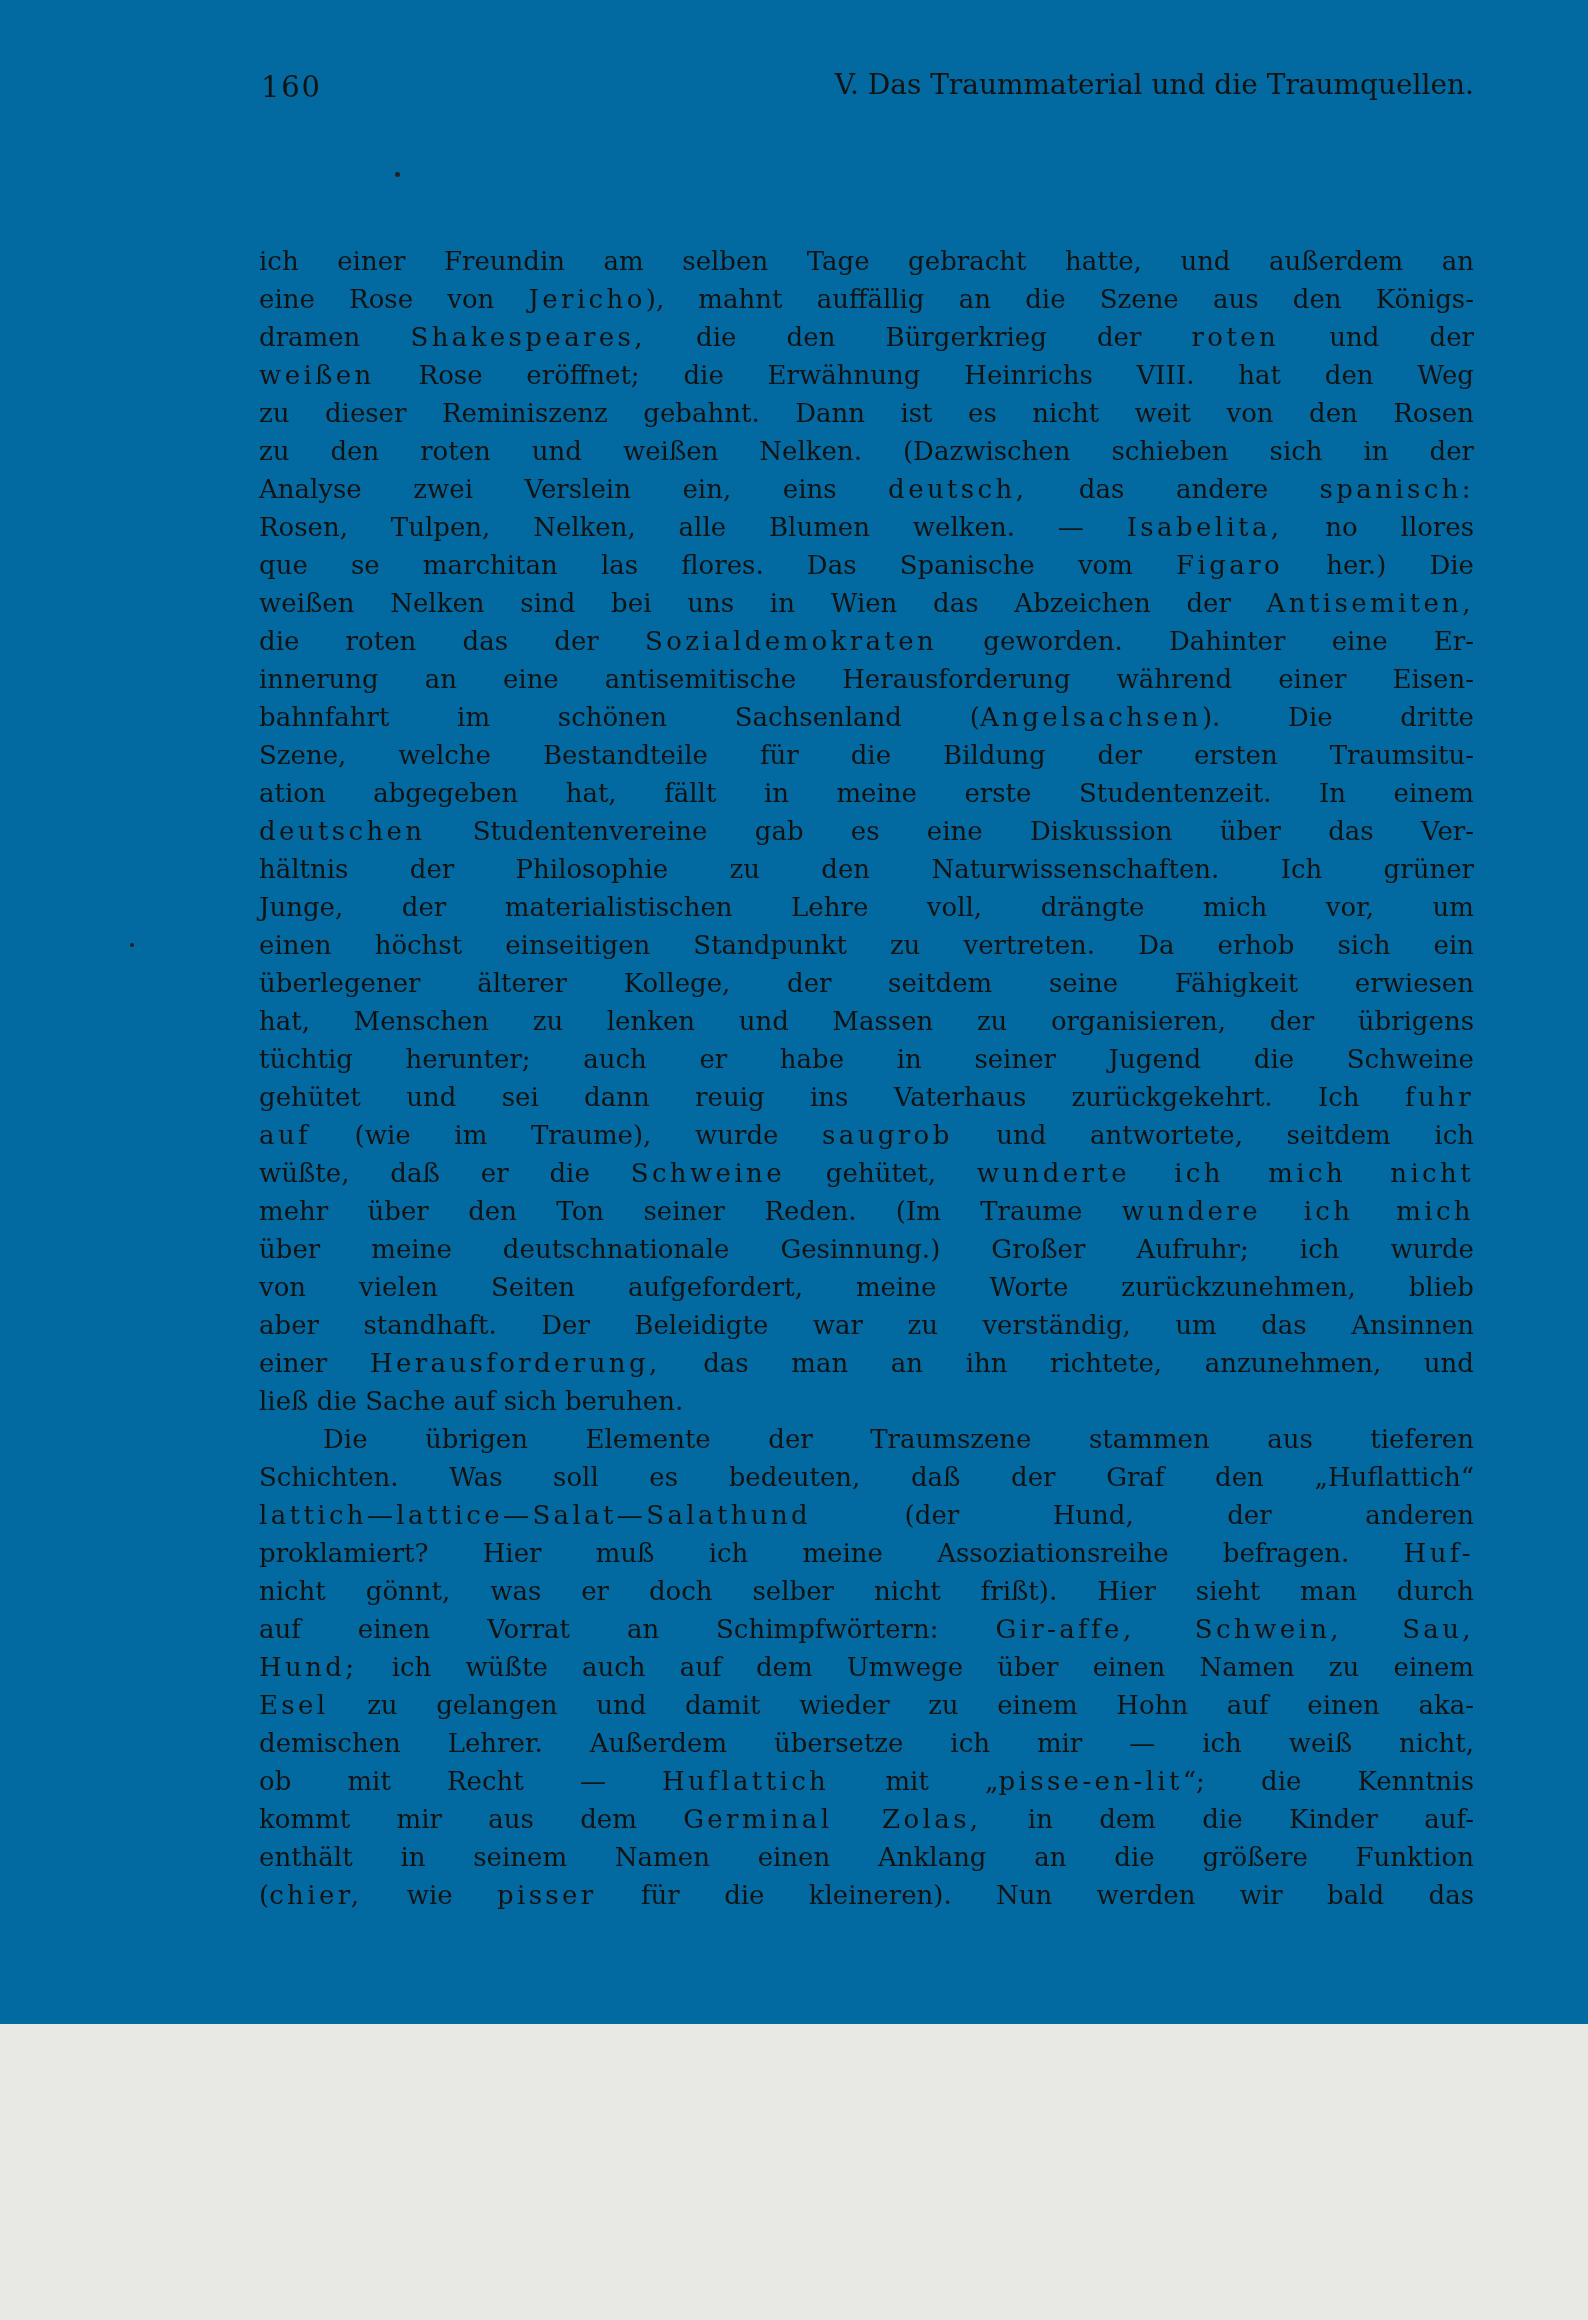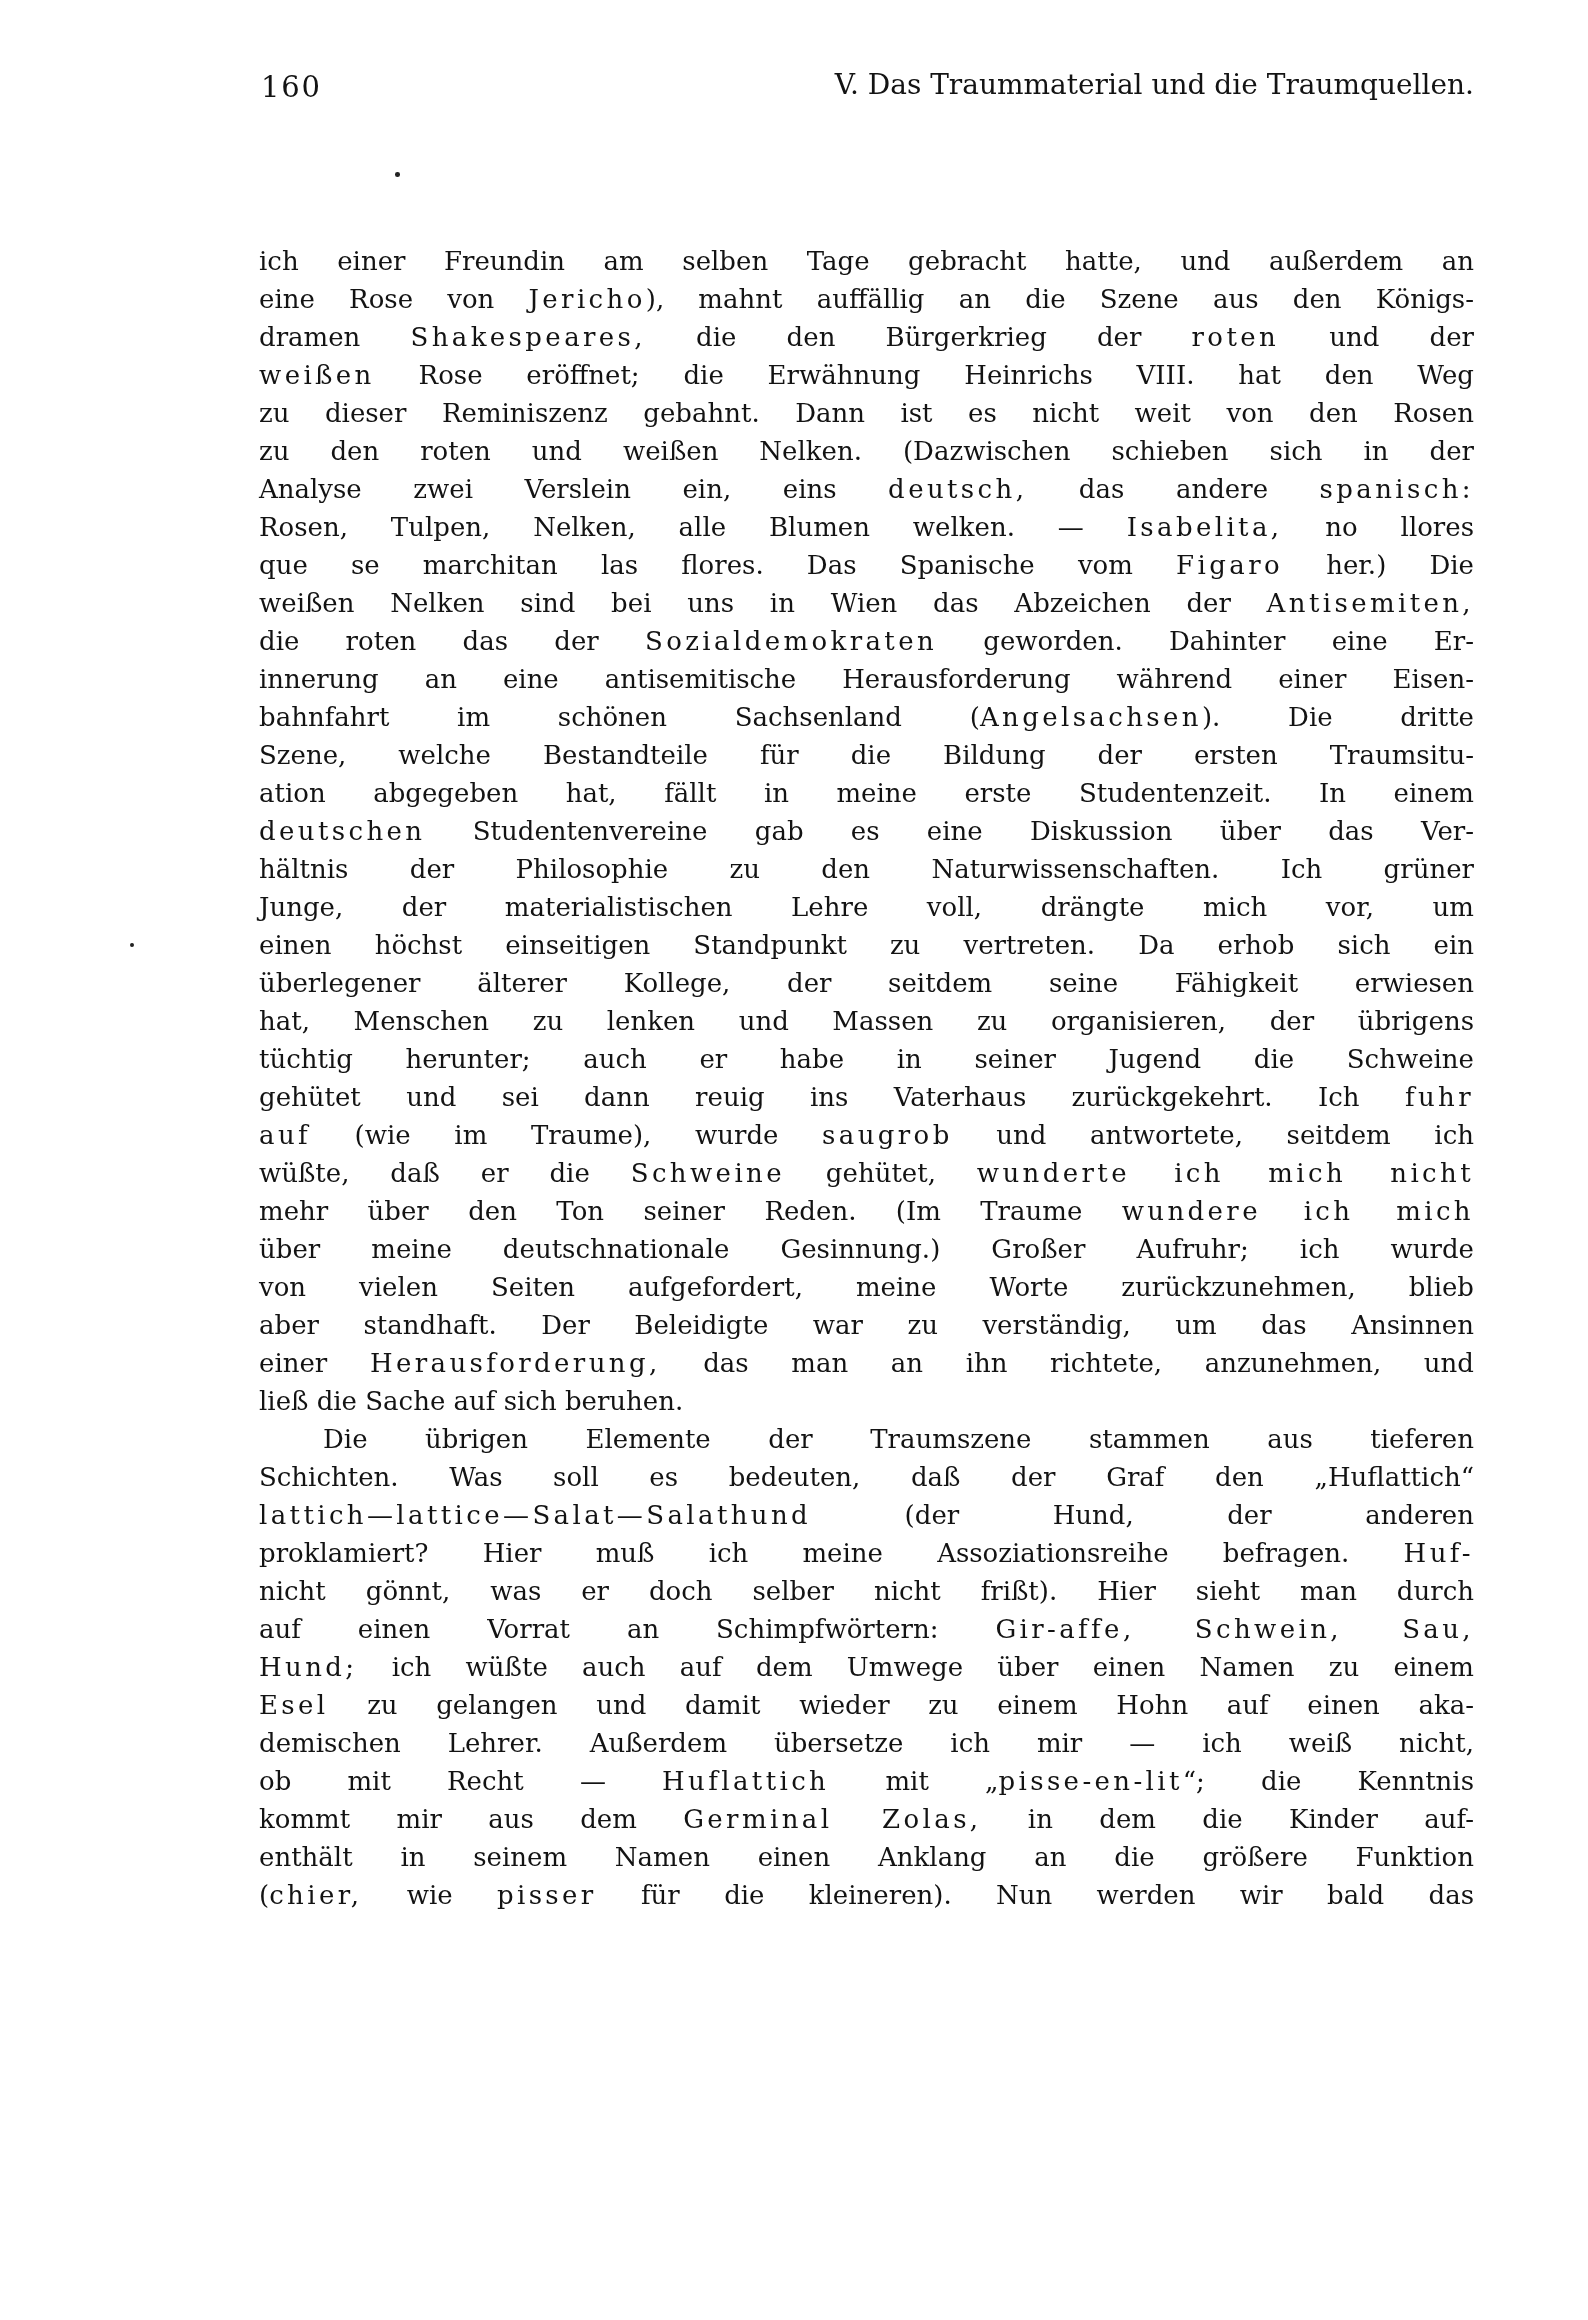--- a/index.html
+++ b/index.html
@@ -1,21 +1,21 @@
 <!DOCTYPE html>
 <html style="font-size:15px"><head>
 <meta charset="utf-8">
 <style>
   html, body { margin: 0; padding: 0; background: #e8e8e4; }
   .page {
     position: relative;
     width: 1589px;
-    height: 2320px;
+    height: 2024px;
     margin: 0 auto;
-    background: #ffffff;
+    background: #0369a1;
     color: #131313;
     font-family: "DejaVu Serif", "Liberation Serif", serif;
     overflow: hidden;
   }
   .running-head {
     position: absolute;
     top: 68px;
     left: 259px;
     width: 1215px;
     font-size: 28px;

